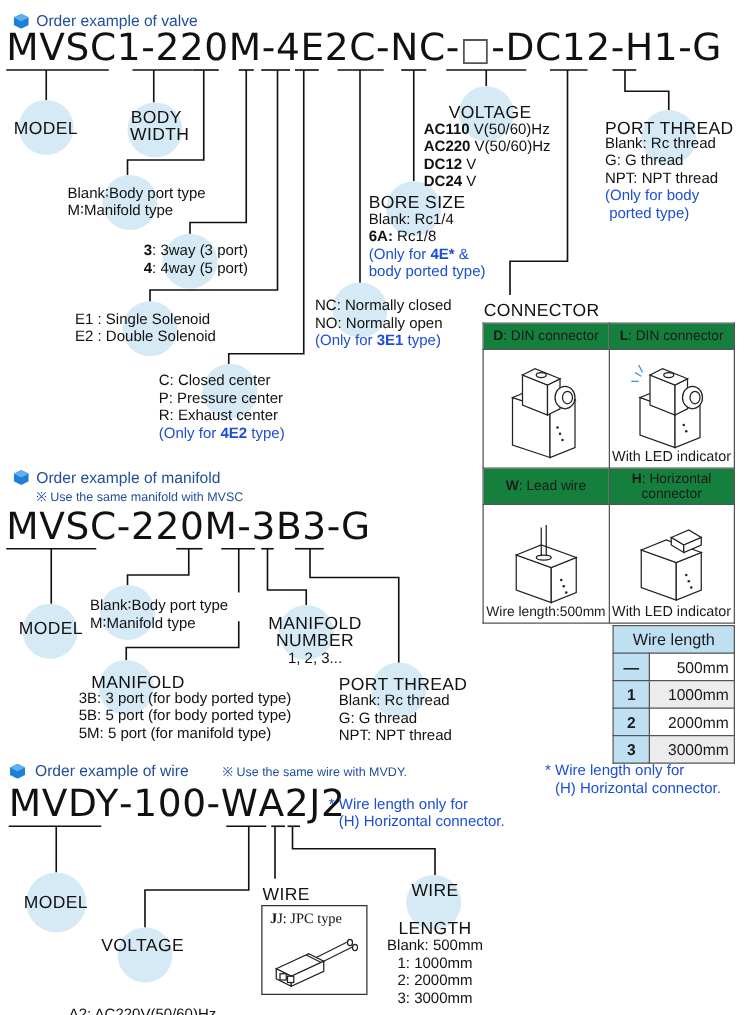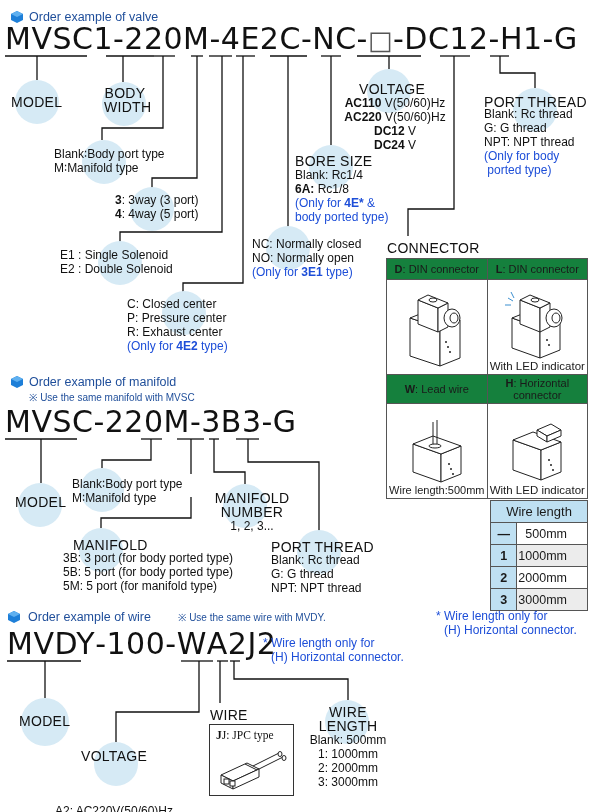--- a/index.html
+++ b/index.html
@@ -20,21 +20,21 @@
   svg.lines { position: absolute; left: 0; top: 0; width: 600px; height: 812px; pointer-events: none; }
   svg.lines path, svg.lines line { stroke: #111; stroke-width: 1.3; fill: none; }
   .conn-table { position: absolute; left: 386px; top: 258px; width: 202px; border-collapse: collapse; }
   .conn-table td { border: 1px solid #555; padding: 0; text-align: center; vertical-align: bottom; }
   .conn-head { background: #15803d; font-size: 11px; height: 20px; vertical-align: middle !important; margin-left: 34px; }
   .conn-img { height: 94px; font-size: 11px; position: relative; }
   .wl-table { position: absolute; left: 490px; top: 500px; width: 98px; border-collapse: collapse; font-size: 12.5px; }
   .wl-table td { border: 1px solid #555; height: 19px; }
   .wl-head { background: #bfe0f2; text-align: center; font-size: 13px; }
   .wl-key { background: #bfe0f2; text-align: center; font-weight: 700; width: 26px; }
-  .wl-val { text-align: right; padding-right: 20px; }
+  .wl-val { text-align: right; padding-right: 4px; }
   .wl-val.alt { background: #ececec; }
   .wire-box { position: absolute; left: 209px; top: 724px; width: 83px; height: 70px; border: 1px solid #333; }
 </style>
 </head>
 <body>
 
 <svg class="lines">
 
   <line x1="5" y1="56" x2="87" y2="56"></line>
   <line x1="106" y1="56" x2="154" y2="56"></line>
@@ -149,21 +149,21 @@
 
 <div class="abs lbl" style="left:295px;top:153px;">BORE SIZE</div>
 <div class="abs txt" style="left:295px;top:168px;">
   <div><span>Blank</span><span>: Rc1/4</span></div>
   <div><span class="bold">6A:</span><span> Rc1/8</span></div>
   <div class="blue"><span>(Only for </span><span class="bold">4E*</span><span> &amp;</span></div>
   <div class="blue">body ported type)</div>
 </div>
 
 <div class="abs lbl" style="left:359px;top:81px;">VOLTAGE</div>
-<div class="abs txt" style="left:339px;top:96px;text-align:center;width:112px;">
+<div class="abs txt" style="left:339px;top:96px;width:112px;">
   <div><span class="bold">AC110</span><span> V(50/60)Hz</span></div>
   <div><span class="bold">AC220</span><span> V(50/60)Hz</span></div>
   <div><span class="bold">DC12</span><span> V</span></div>
   <div><span class="bold">DC24</span><span> V</span></div>
 </div>
 
 <div class="abs lbl" style="left:484px;top:94px;">PORT THREAD</div>
 <div class="abs txt" style="left:484px;top:107px;">
   <div>Blank: Rc thread</div>
   <div>G: G thread</div>
@@ -369,18 +369,18 @@
       <polygon points="22,36 48,24 48,32 22,44"></polygon>
       <rect x="13" y="34" width="5" height="5"></rect>
       <rect x="19" y="36" width="5" height="5"></rect>
       <line x1="34" y1="19" x2="46" y2="25"></line>
     </g>
   </svg>
 </div>
 
 <div class="abs" style="left:307px;top:705px;width:82px;text-align:center;">
   <div class="lbl" style="line-height:14px;">WIRE</div>
-  <div class="lbl" style="line-height:14px;">LENGTH</div>
+  <div class="lbl" style="line-height:14px;margin-top:16px;">LENGTH</div>
   <div class="txt">Blank: 500mm</div>
   <div class="txt">1: 1000mm</div>
   <div class="txt">2: 2000mm</div>
   <div class="txt">3: 3000mm</div>
 </div>
 
 </body></html>

